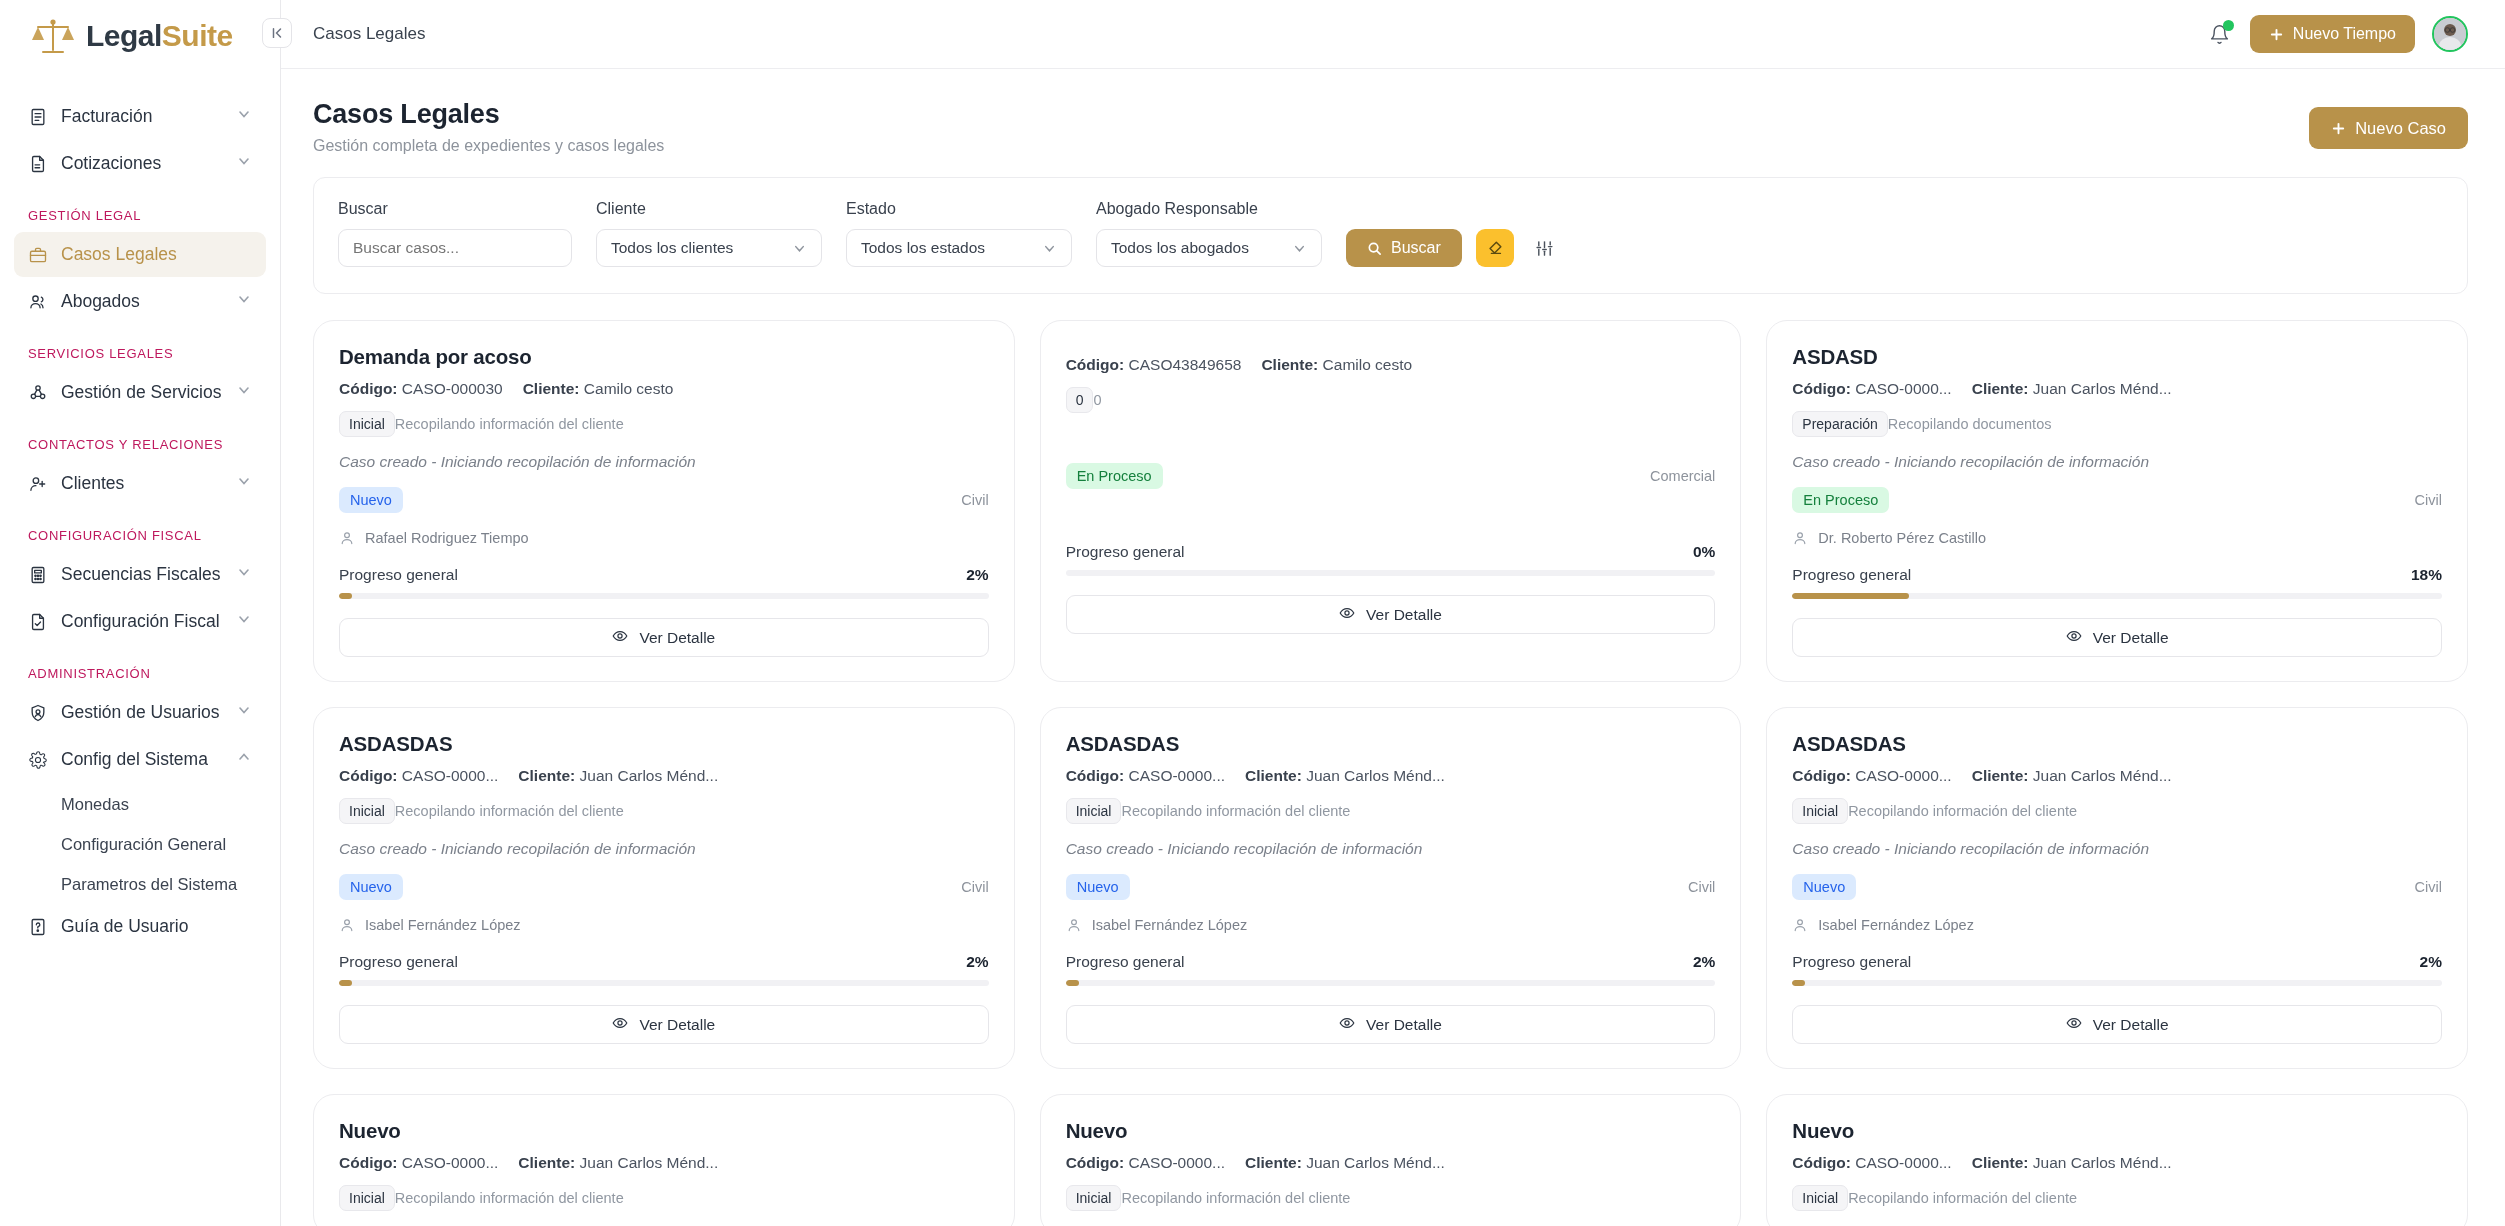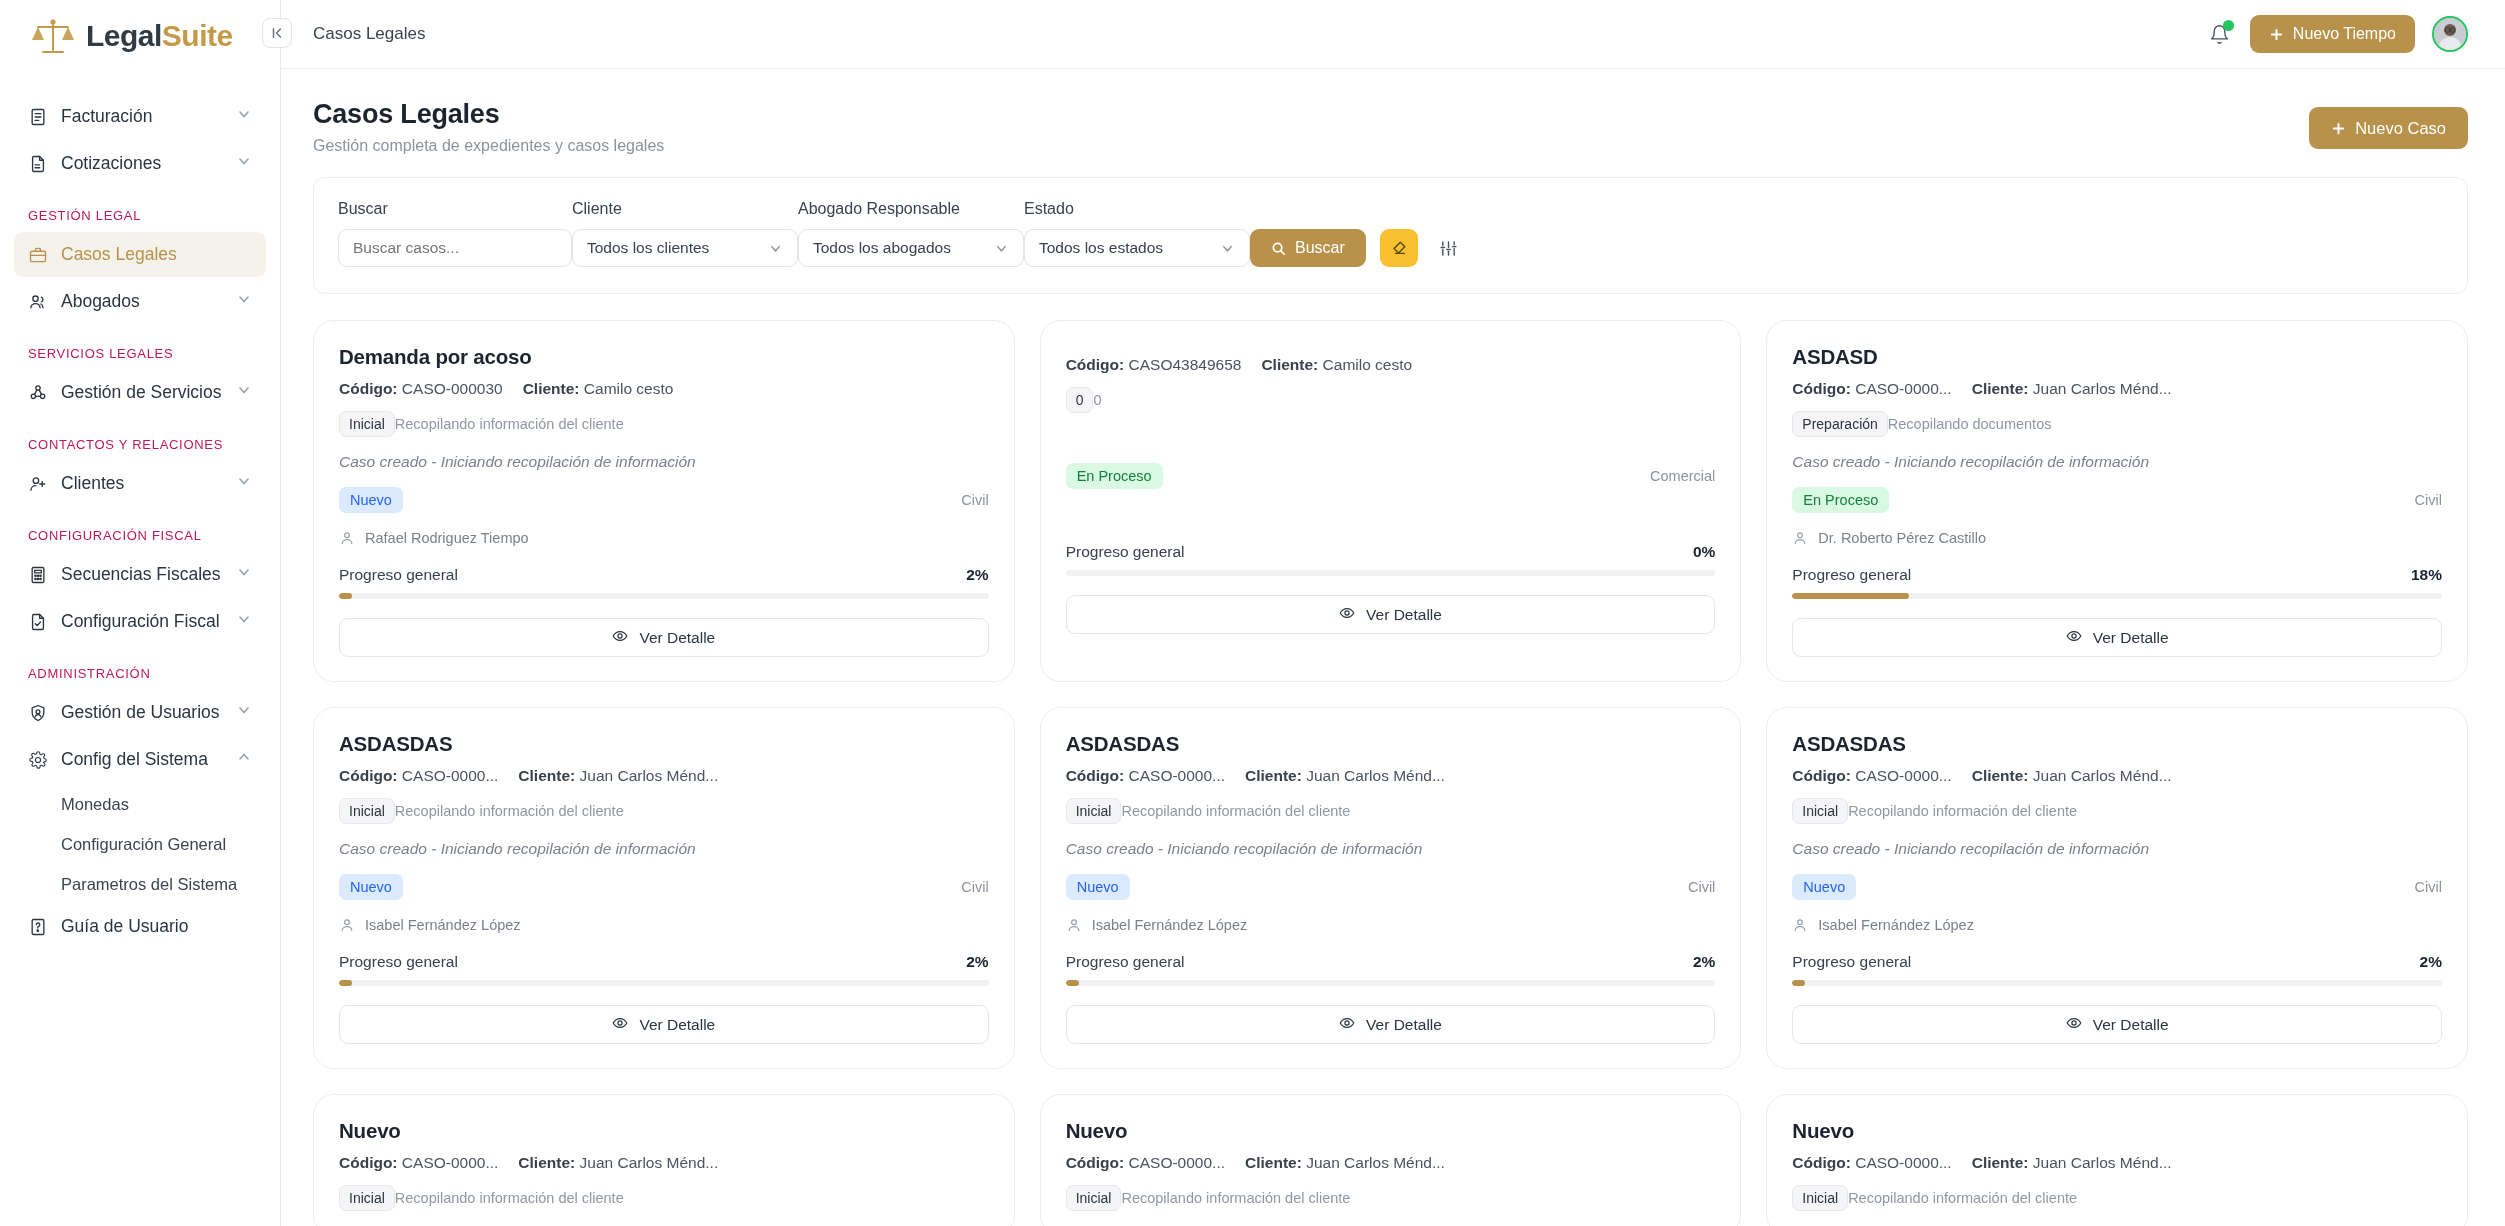--- a/index.html
+++ b/index.html
@@ -87,21 +87,21 @@
 
   .page-head { display: flex; align-items: flex-start; padding: 30px 0 22px 0; }
   .page-title { font-size: 27px; font-weight: bold; color: #1c2430; letter-spacing: -0.2px; }
   .page-sub { font-size: 16px; color: #8d939c; margin-top: 7px; }
   .page-head-right { margin-left: auto; padding-top: 8px; }
   .btn-new-case { height: 42px; padding: 0 22px; font-size: 16.5px; border-radius: 9px; }
 
   
   .filters {
     border: 1px solid #ececef; border-radius: 12px;
-    padding: 22px 24px 26px 24px; display: flex; align-items: flex-end; 
+    padding: 22px 24px 26px 24px; display: flex; align-items: flex-end; gap: 24px;
     background: #fff;
   }
   .fgroup { display: flex; flex-direction: column; }
   .flabel { font-size: 16px; color: #39414d; margin-bottom: 11px; }
   .finput, .fselect {
     height: 38px; border: 1px solid #e4e4e8; border-radius: 9px;
     background: #fff; font-size: 15.5px; color: #39414d;
     display: flex; align-items: center; padding: 0 14px;
     font-family: "Liberation Sans", sans-serif;
   }
@@ -408,32 +408,32 @@
         <div class="fgroup">
           <label class="flabel">Cliente</label>
           <div class="fselect">
             <span>Todos los clientes</span>
             <svg class="chev" viewBox="0 0 16 16" fill="none" stroke="currentColor" stroke-width="1.6" stroke-linecap="round">
                 <polyline points="4,6 8,10.5 12,6"></polyline>
               </svg>
           </div>
         </div>
         <div class="fgroup">
-          <label class="flabel">Abogado Responsable</label>
+          <label class="flabel">Estado</label>
           <div class="fselect">
-            <span>Todos los abogados</span>
+            <span>Todos los estados</span>
             <svg class="chev" viewBox="0 0 16 16" fill="none" stroke="currentColor" stroke-width="1.6" stroke-linecap="round">
                 <polyline points="4,6 8,10.5 12,6"></polyline>
               </svg>
           </div>
         </div>
         <div class="fgroup">
-          <label class="flabel">Estado</label>
+          <label class="flabel">Abogado Responsable</label>
           <div class="fselect">
-            <span>Todos los estados</span>
+            <span>Todos los abogados</span>
             <svg class="chev" viewBox="0 0 16 16" fill="none" stroke="currentColor" stroke-width="1.6" stroke-linecap="round">
                 <polyline points="4,6 8,10.5 12,6"></polyline>
               </svg>
           </div>
         </div>
         <div class="factions">
           <button class="btn-gold btn-buscar">
             <svg width="15" height="15" viewBox="0 0 16 16" fill="none" stroke="#fff" stroke-width="1.8" stroke-linecap="round">
                 <circle cx="7" cy="7" r="4.5"></circle>
                 <line x1="10.5" y1="10.5" x2="14" y2="14"></line>

